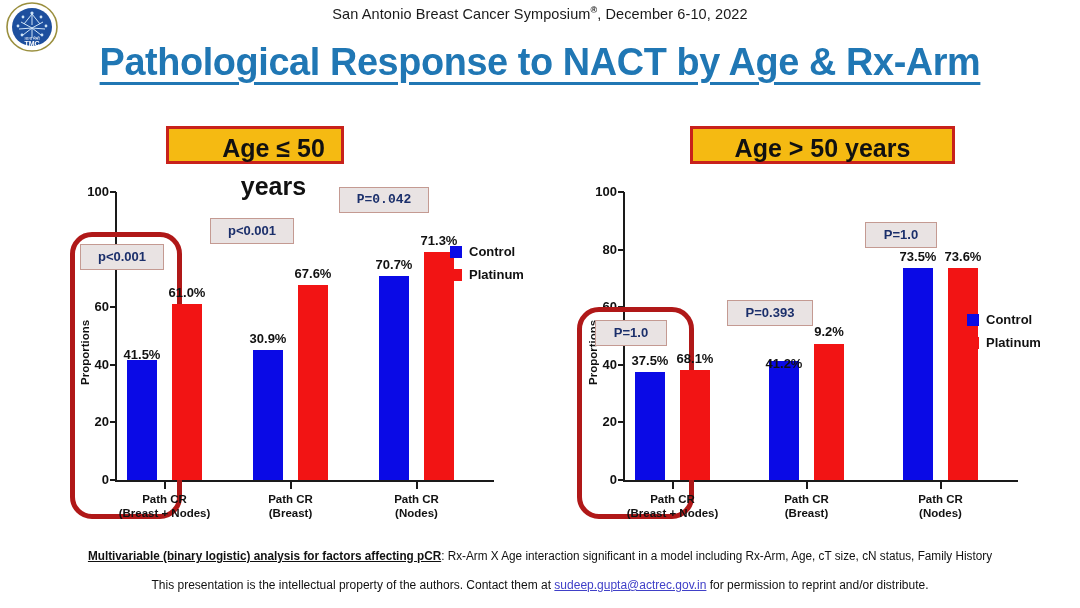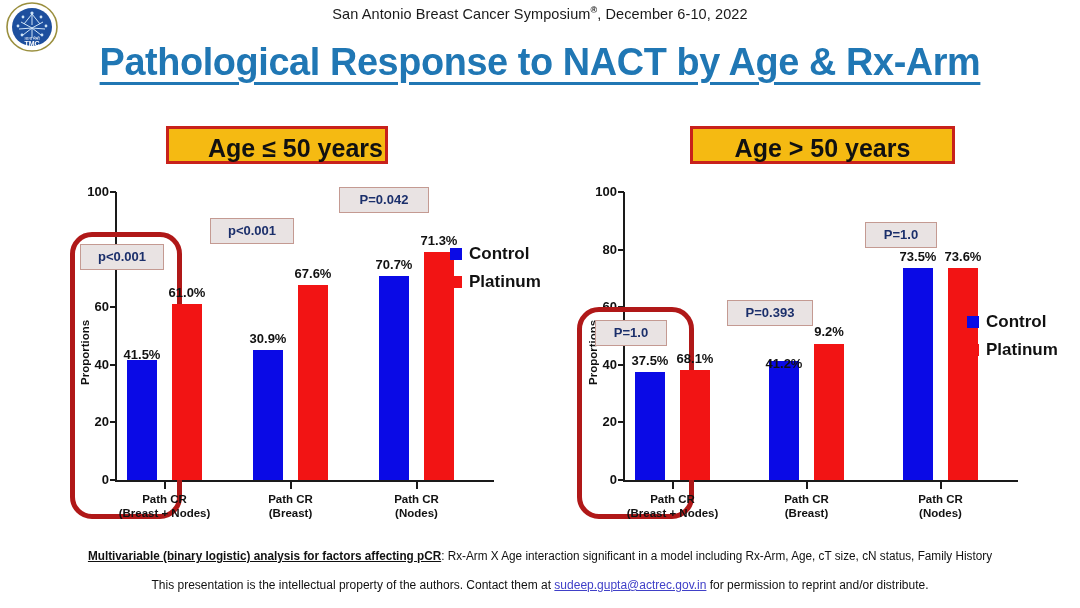--- a/index.html
+++ b/index.html
@@ -28,21 +28,21 @@
   .panel{position:absolute;top:126px;height:420px;}
   #panel-left{left:62px;width:470px;}
   #panel-right{left:565px;width:500px;}
 
   .panel-title{
     position:absolute;top:0;height:38px;line-height:38px;text-align:center;
     background:#f5ba12;border:3px solid #c8211b;
     font-size:25px;font-weight:bold;color:#111;letter-spacing:0;
     box-sizing:border-box;
   }
-  #panel-left .panel-title{left:104px;width:222px;padding-left:37px;}
+  #panel-left .panel-title{left:104px;width:178px;padding-left:37px;}
   #panel-right .panel-title{left:125px;width:265px;}
 
   
   .plot{position:absolute;left:0;top:66px;width:100%;height:330px;}
   .axis-v{position:absolute;width:2px;background:#1a1a1a;}
   .axis-h{position:absolute;height:2px;background:#1a1a1a;}
   .ylabel{
     position:absolute;font-size:11.5px;font-weight:bold;color:#111;
     transform:rotate(-90deg);transform-origin:left top;white-space:nowrap;
   }
@@ -65,21 +65,21 @@
   .pbox{
     position:absolute;background:#e9e3e3;border:1.5px solid #c49a92;
     font-size:13px;font-weight:bold;color:#1b2f6b;
     text-align:center;padding:4px 0 5px;box-sizing:border-box;white-space:nowrap;
   }
   .hlbox{
     position:absolute;border:5px solid #b01818;border-radius:22px;
     background:transparent;box-sizing:border-box;
   }
 
-  .legend{position:absolute;font-size:17px;font-weight:bold;color:#111;}
+  .legend{position:absolute;font-size:13px;font-weight:bold;color:#111;}
   .legend .row{display:flex;align-items:center;margin-bottom:8px;}
   .legend .sw{width:12px;height:12px;margin-right:7px;display:inline-block;}
   .legend .sw.control{background:#0a0ae6;}
   .legend .sw.platinum{background:#f21414;}
 
   
   #footer-note{
     position:absolute;left:0;right:0;top:549px;text-align:center;
     font-size:12.5px;color:#111;transform:scaleX(.94);
   }
@@ -161,21 +161,21 @@
         <div class="pbox" style="left: 148px; top: 26px; width: 84px;">p&lt;0.001</div>
         <div class="bar control" style="left: 317px; width: 30px; height: 203.616px; bottom: 42px;"></div>
         <div class="barval" style="left: 307px; width: 50px; top: 65.384px;">70.7%</div>
         <div class="bar platinum" style="left: 362px; width: 30px; height: 228.384px; bottom: 42px;"></div>
         <div class="barval" style="left: 352px; width: 50px; top: 40.616px;">71.3%</div>
         <div class="xtickmark" style="left: 353.5px; top: 290px;"></div>
         <div class="catlabel" style="left: 289.5px; width: 130px; top: 300px;">
           <div>Path CR</div>
           <div>(Nodes)</div>
         </div>
-        <div class="pbox" style="left: 277px; top: -5px; width: 90px;">P=0.042</div>
+        <div class="pbox" style="left: 277px; top: -5px; width: 90px; font-family: Liberation Mono, monospace;">P=0.042</div>
         <div class="legend" style="left: 388px; top: 52px;">
           <div class="row">
             <span class="sw control"></span>
             <span>Control</span>
           </div>
           <div class="row">
             <span class="sw platinum"></span>
             <span>Platinum</span>
           </div>
         </div>

